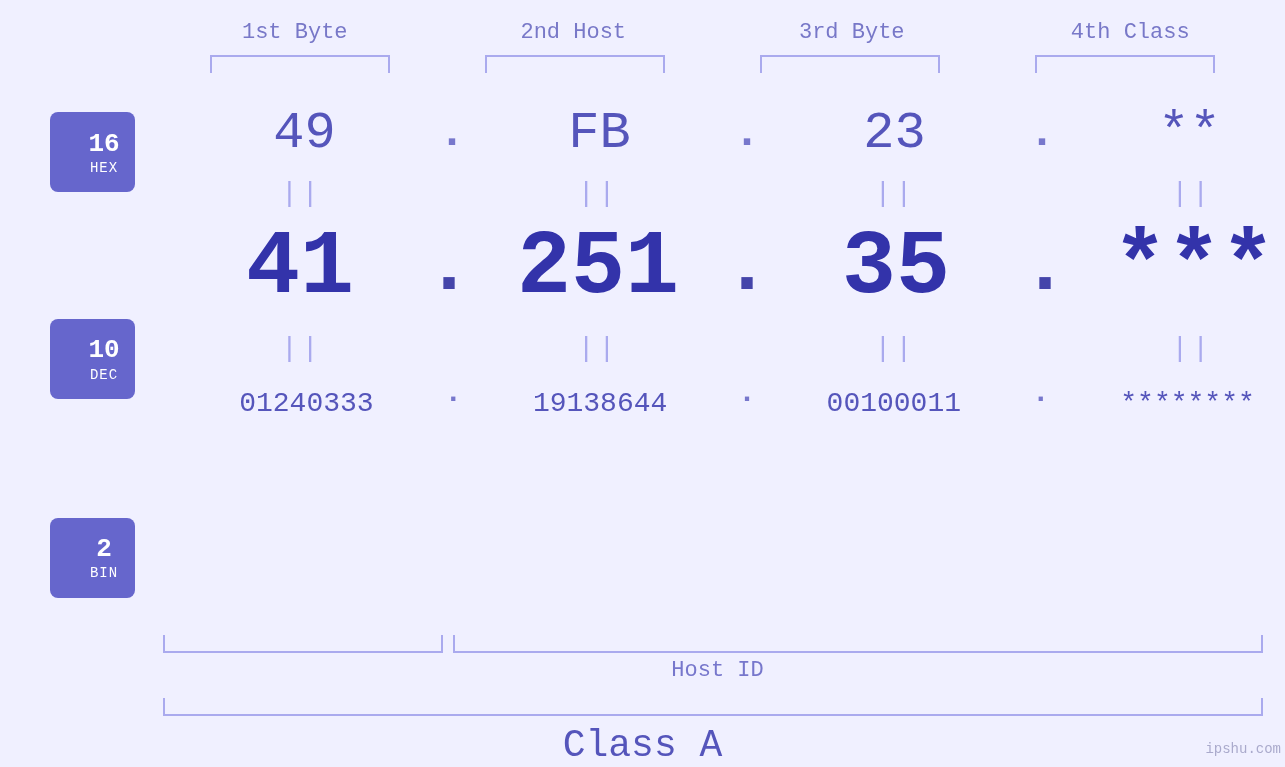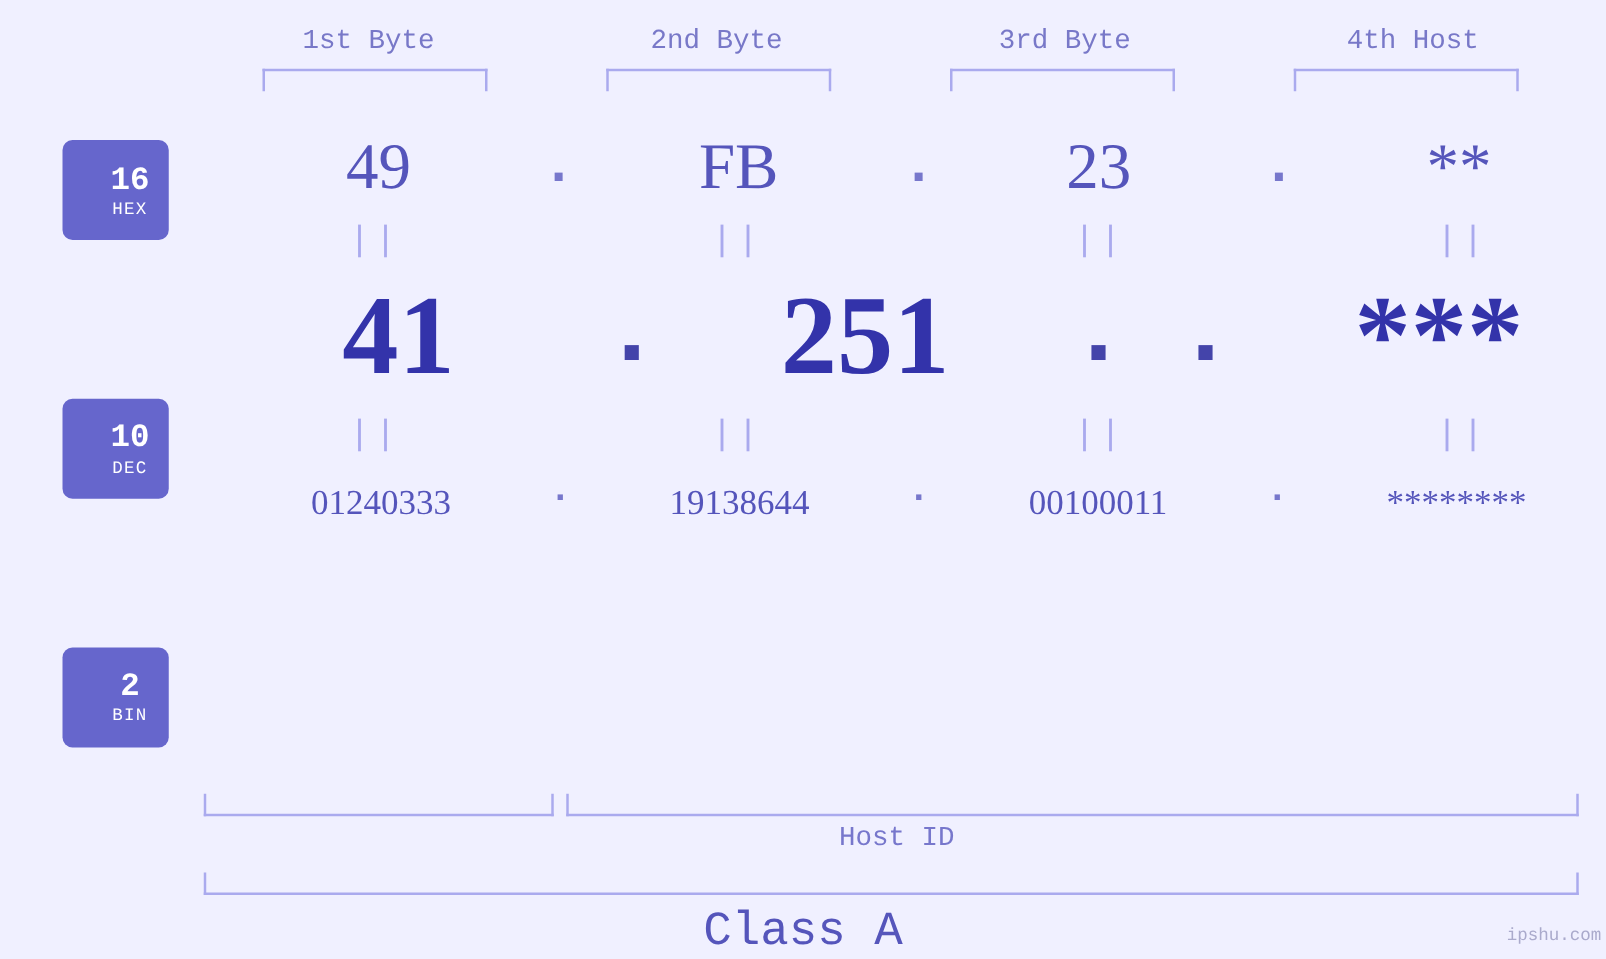--- a/index.html
+++ b/index.html
@@ -119,21 +119,21 @@
     }
 
     .value-row.bin-row {
       margin-bottom: 5px;
     }
 
     .cell {
       width: 250px;
       text-align: center;
       color: #5555bb;
-      font-family: Liberation Serif, serif;
+      font-family: Liberation Mono, monospace;
     }
 
     .cell.hex-val {
       font-size: 52px;
     }
 
     .cell.dec-val {
       font-size: 90px;
       font-weight: bold;
       color: #3333aa;
@@ -268,23 +268,23 @@
       font-family: 'Courier New', Courier, monospace;
     }
   </style>
 </head>
 <body>
 
 <div class="container">
 
   <div class="byte-headers">
     <div class="byte-label">1st Byte</div>
-    <div class="byte-label">2nd Byte</div>
+    <div class="byte-label">2nd Host</div>
     <div class="byte-label">3rd Byte</div>
-    <div class="byte-label">4th Host</div>
+    <div class="byte-label">4th Class</div>
   </div>
 
   <div class="bracket-row">
     <div class="bracket"></div>
     <div class="bracket"></div>
     <div class="bracket"></div>
     <div class="bracket"></div>
   </div>
 
   <div style="display:flex; flex-direction:row; width:1285px; flex:1; padding-left:30px;">
@@ -324,20 +324,21 @@
         <div class="equals-cell">||</div>
         <div class="equals-dot-spacer"></div>
         <div class="equals-cell">||</div>
       </div>
 
       <div class="value-row dec-row" style="height:120px; align-items:center;">
         <div class="cell dec-val">41</div>
         <div class="dot" style="font-size:80px; color:#4444aa; margin-top:20px;">.</div>
         <div class="cell dec-val">251</div>
         <div class="dot" style="font-size:80px; color:#4444aa; margin-top:20px;">.</div>
+        <div class="cell dec-val">35</div>
         <div class="dot" style="font-size:80px; color:#4444aa; margin-top:20px;">.</div>
         <div class="cell dec-val">***</div>
       </div>
 
       <div class="equals-row">
         <div class="equals-cell">||</div>
         <div class="equals-dot-spacer"></div>
         <div class="equals-cell">||</div>
         <div class="equals-dot-spacer"></div>
         <div class="equals-cell">||</div>

